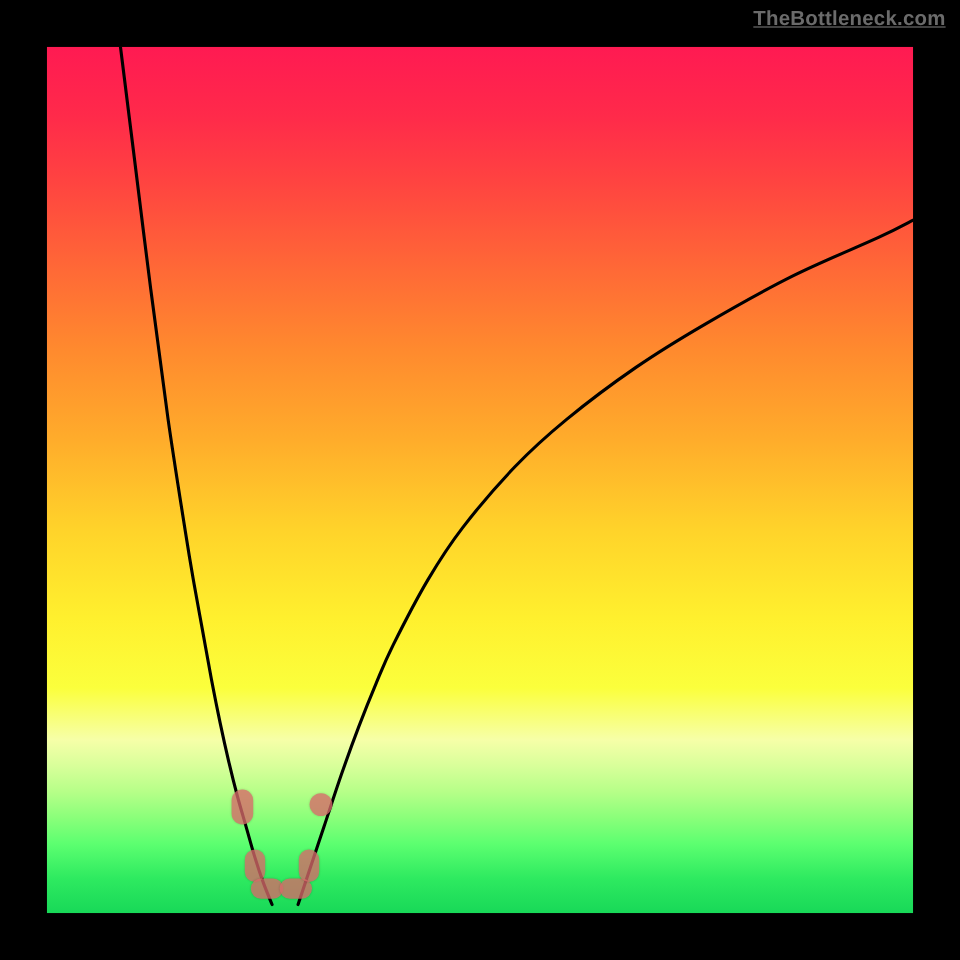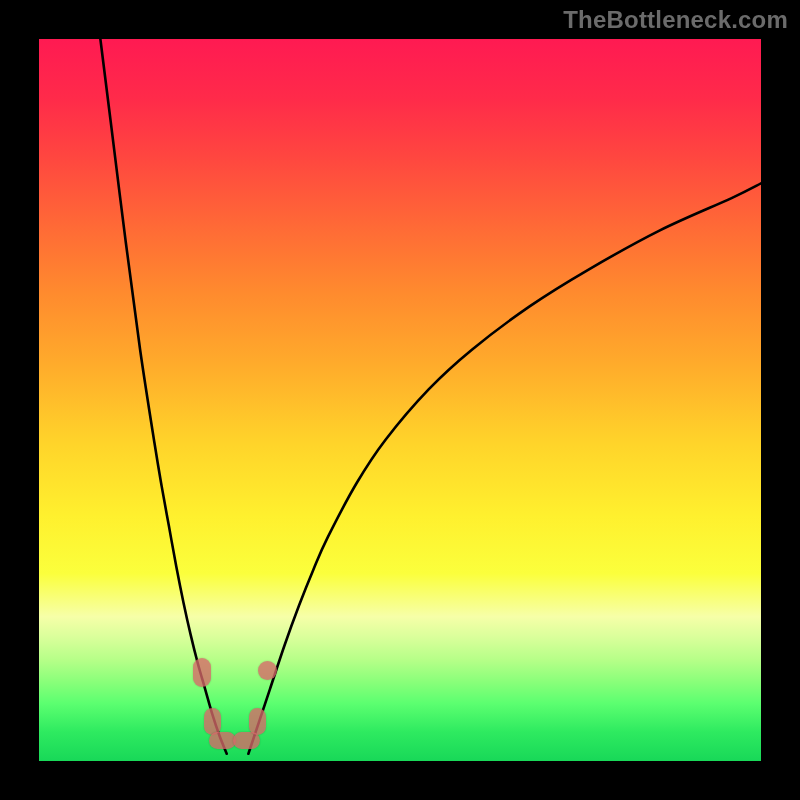--- a/index.html
+++ b/index.html
@@ -51,23 +51,24 @@
       #5cff70 92%,
       #2eea60 96%,
       #18d858 100%
     );
   }
   .brand {
     position: absolute;
     top: 6px;
     right: 12px;
     color: #6b6b6b;
-    font-size: 24px;
+    font-size: 17px;
     font-weight: 600;
     letter-spacing: 0.2px;
+    text-decoration: underline;
   }
   svg.curves {
     position: absolute;
     left: 0;
     top: 0;
     width: 100%;
     height: 100%;
   }
   .marker {
     position: absolute;

